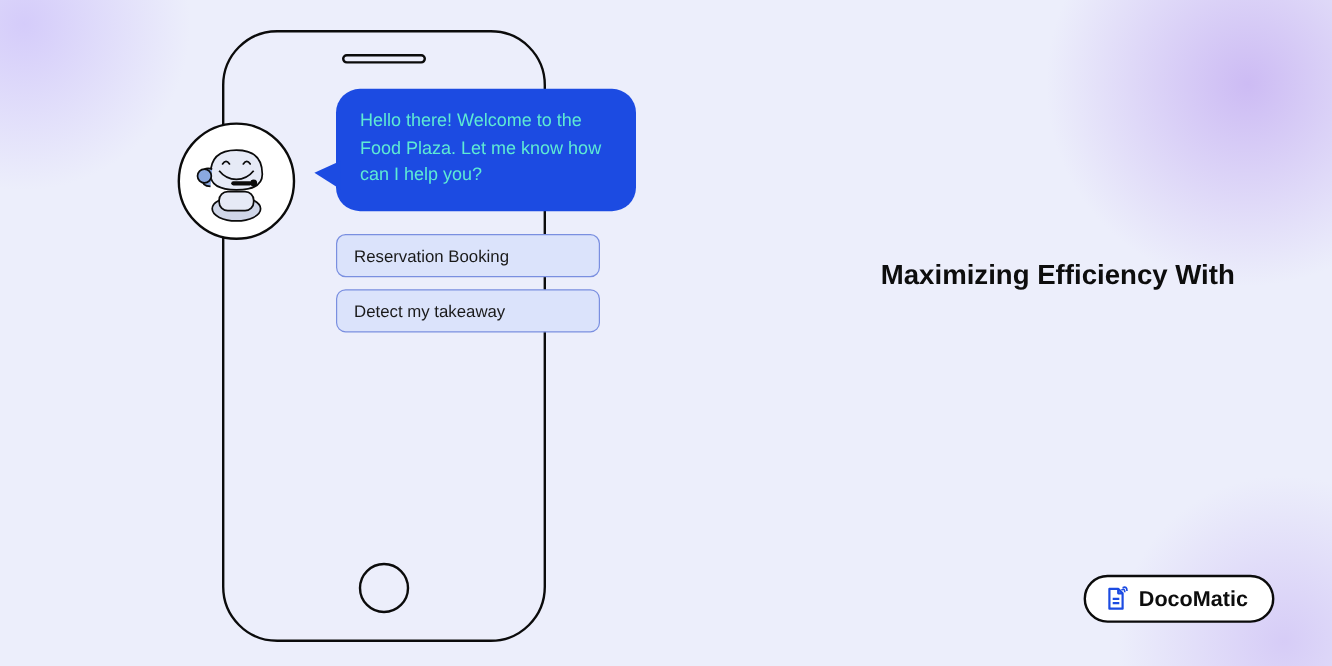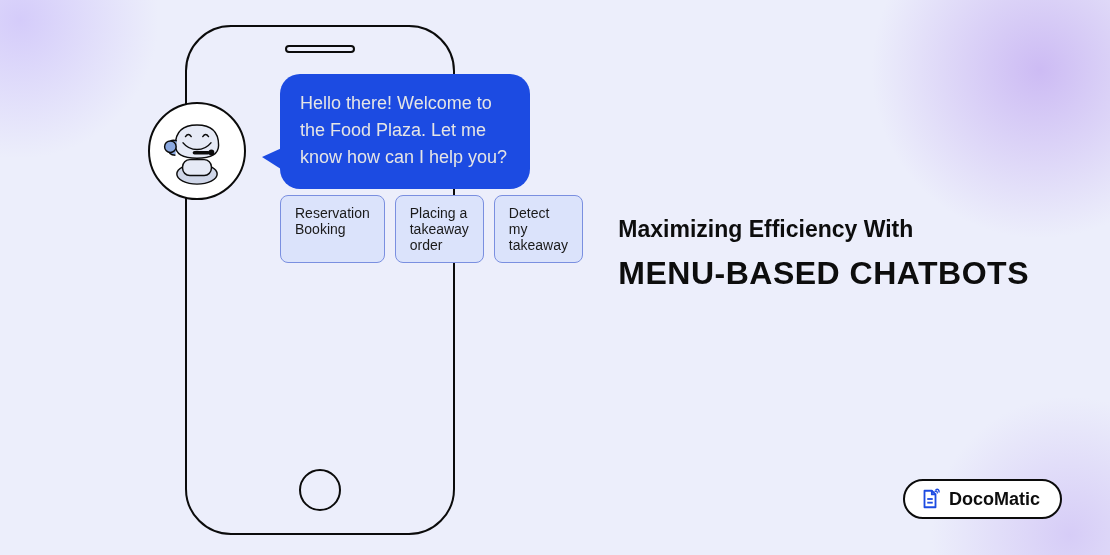--- a/index.html
+++ b/index.html
@@ -82,44 +82,44 @@
       justify-content: center;
       z-index: 3;
     }
     .bot-avatar svg { width: 72px; height: 72px; }
     .bubble {
       position: absolute;
       left: 280px;
       top: 74px;
       width: 250px;
       background: #1c4be2;
-      color: #e5e5e5;
+      color: #5eead4;
       padding: 16px 20px 18px 20px;
       border-radius: 20px;
-      font-size: 18px;
+      font-size: 15px;
       line-height: 1.5;
       font-weight: 500;
       z-index: 2;
     }
     .bubble-tail {
       position: absolute;
       left: -18px;
       bottom: 18px;
       width: 0; height: 0;
       border-top: 10px solid transparent;
       border-bottom: 14px solid transparent;
       border-right: 22px solid #1c4be2;
     }
     .options {
       position: absolute;
       left: 280px;
       top: 195px;
       width: 220px;
       display: flex;
-      flex-direction: row;
+      flex-direction: column;
       gap: 10px;
       z-index: 2;
     }
     .option {
       background: #dbe3fb;
       border: 1.5px solid #7a8fe0;
       border-radius: 8px;
       padding: 9px 14px;
       font-size: 14px;
       color: #1a1a1a;
@@ -192,30 +192,26 @@
 <div class="bubble">
   <div class="bubble-tail"></div>
   <span>Hello there! Welcome to the Food Plaza. Let me know how can I help you?</span>
 </div>
 
 <div class="options">
   <div class="option">
     <span>Reservation Booking</span>
   </div>
   <div class="option">
-    <span>Placing a takeaway order</span>
-  </div>
-  <div class="option">
     <span>Detect my takeaway</span>
   </div>
 </div>
 
 <div class="text-block">
   <div class="subtitle">Maximizing Efficiency With</div>
-  <div class="title">MENU-BASED CHATBOTS</div>
 </div>
 
 <div class="brand-badge">
   <svg width="22" height="22" viewBox="0 0 24 24">
     <path d="M6 3 h8 l4 4 v14 h-12 Z" fill="none" stroke="#1c4be2" stroke-width="2" stroke-linejoin="round"></path>
     <path d="M14 3 v4 h4" fill="none" stroke="#1c4be2" stroke-width="2" stroke-linejoin="round"></path>
     <line x1="9" y1="12" x2="15" y2="12" stroke="#1c4be2" stroke-width="2"></line>
     <line x1="9" y1="16" x2="15" y2="16" stroke="#1c4be2" stroke-width="2"></line>
     <path d="M17 4 q3 -2 3 2" fill="none" stroke="#1c4be2" stroke-width="1.5"></path>
     <path d="M18 2 q4 -2 4 3" fill="none" stroke="#1c4be2" stroke-width="1.5"></path>

